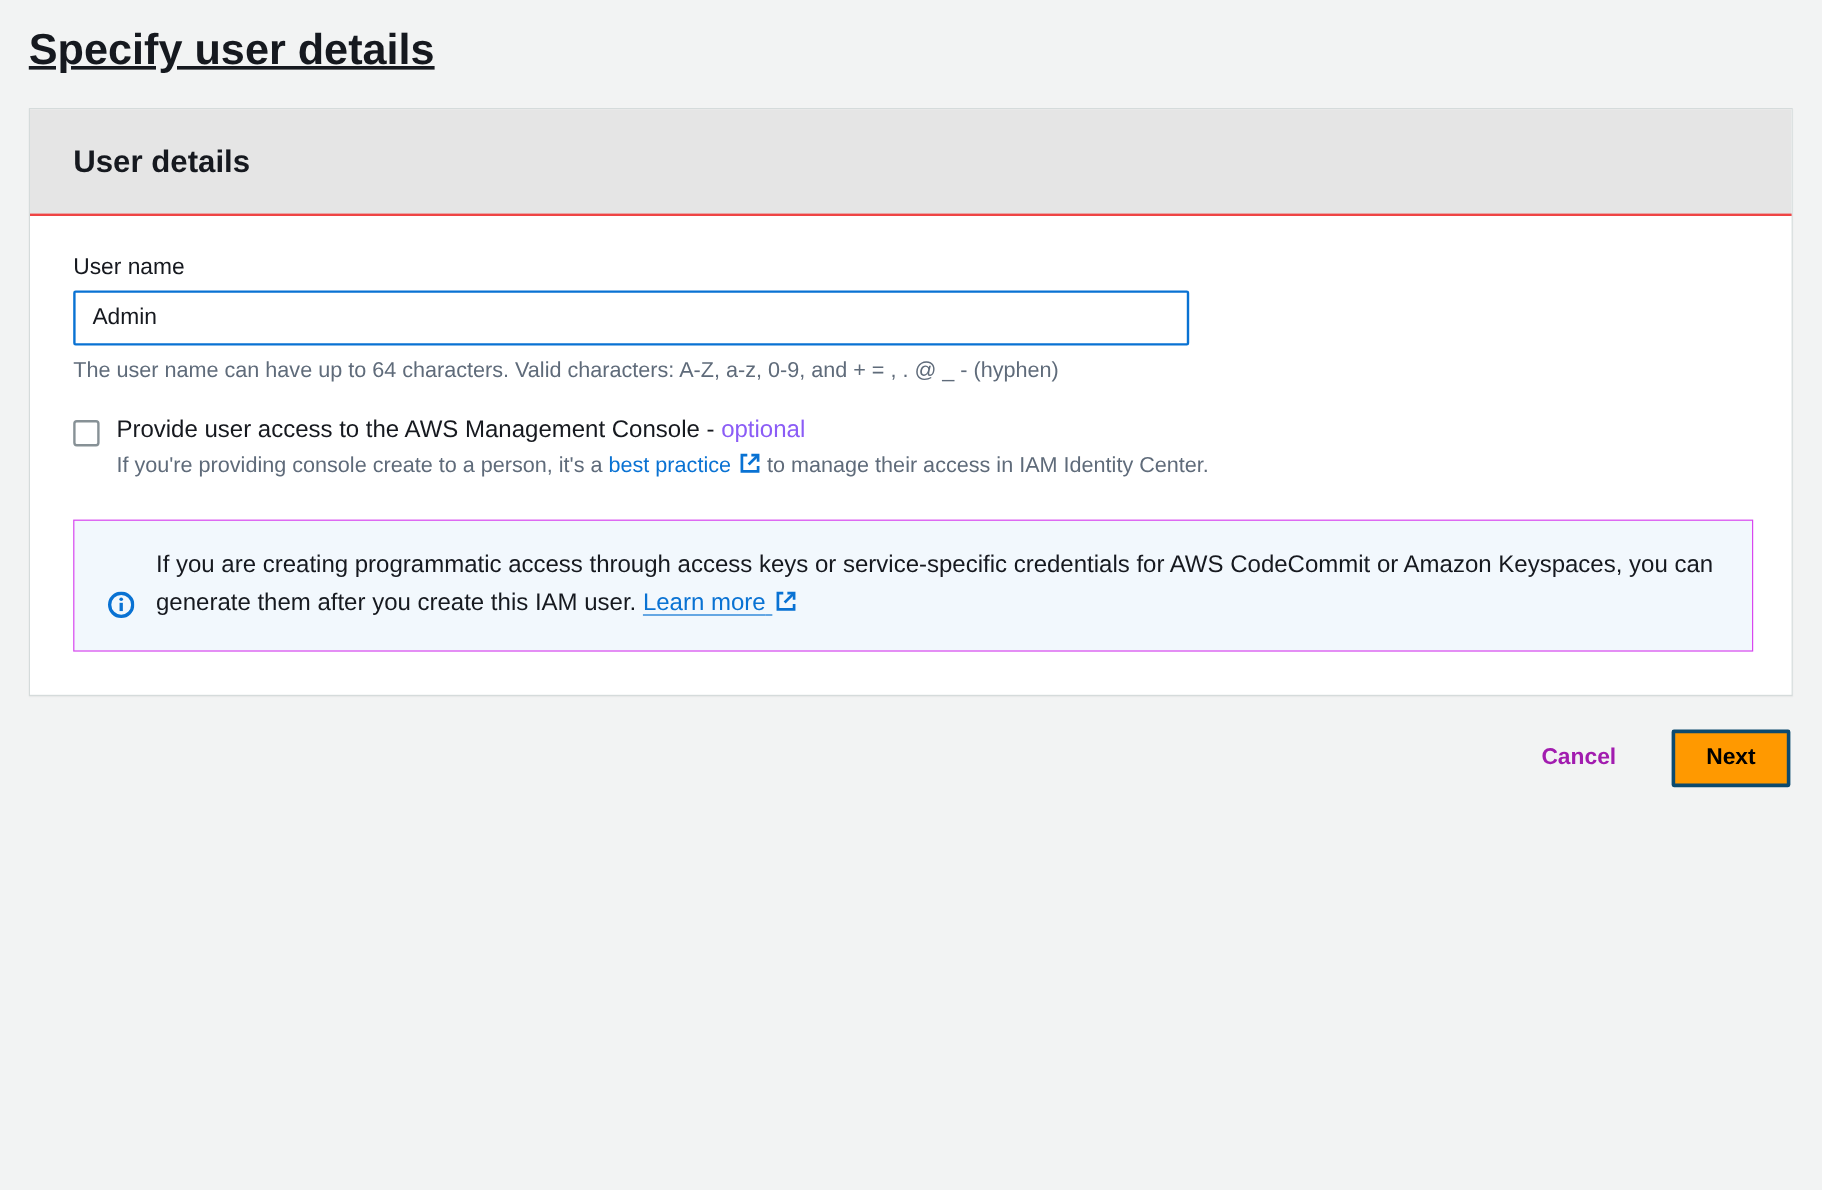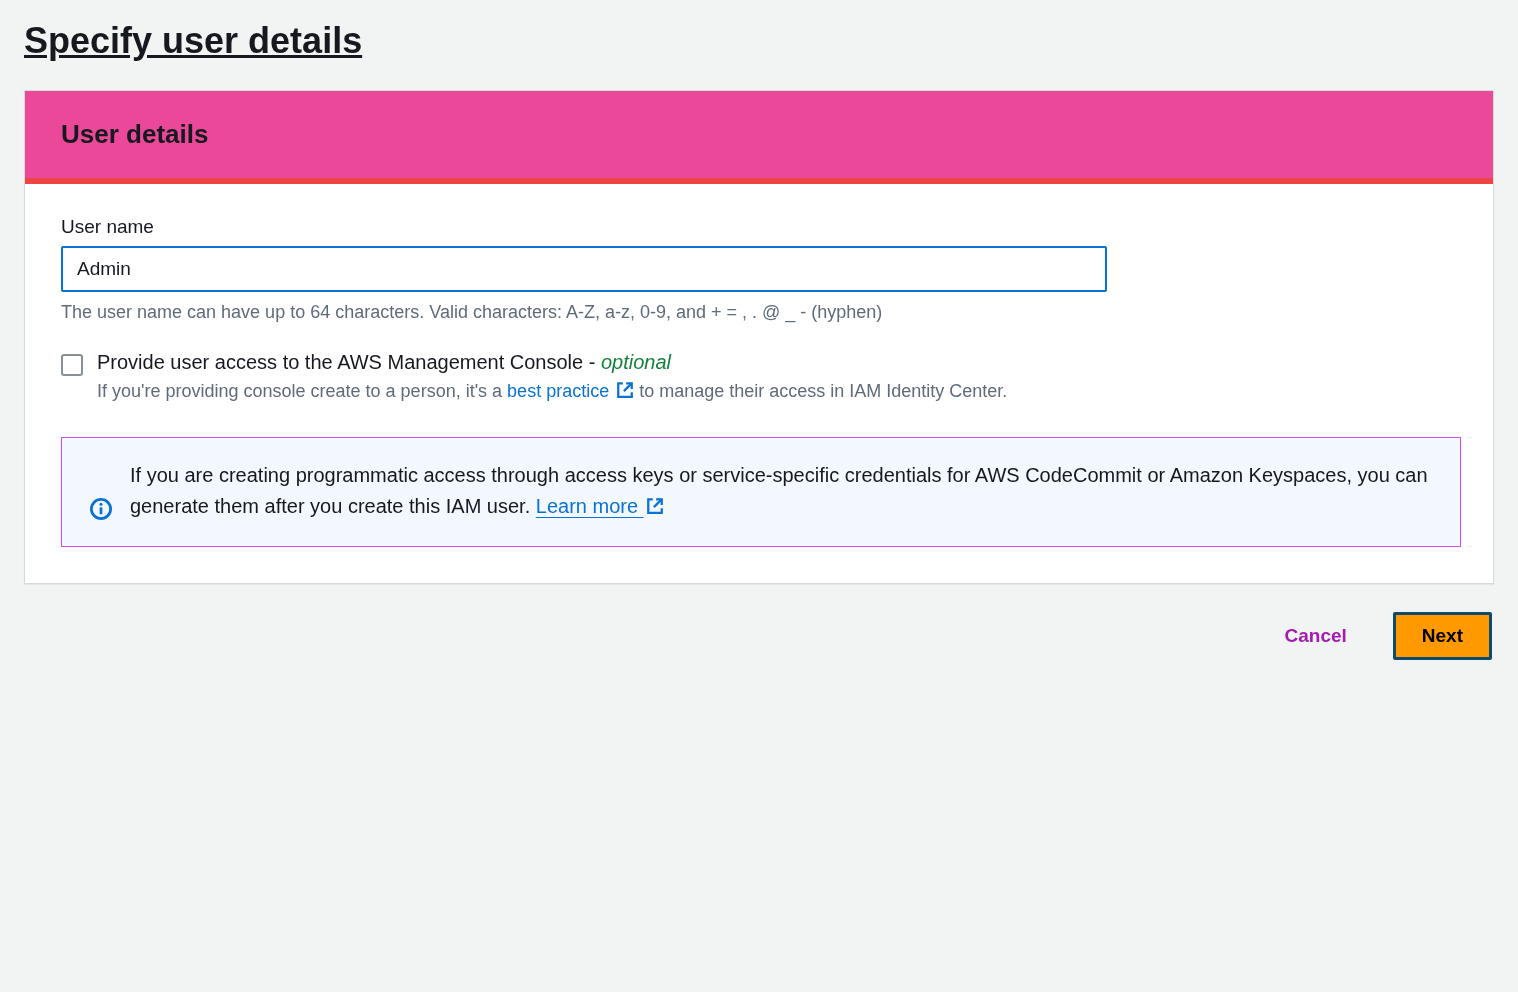--- a/index.html
+++ b/index.html
@@ -19,40 +19,40 @@
       color: #16191f;
       margin-bottom: 28px;
       text-decoration: underline;
     }
     .panel {
       background: #ffffff;
       border: 1px solid #d5dbdb;
       box-shadow: 0 1px 1px rgba(0,0,0,0.05);
     }
     .panel-header {
-      background: #ec4899;
-      border-bottom: 6px solid #ef4444;
+      background: #e5e5e5;
+      border-bottom: 2px solid #ef4444;
       padding: 28px 36px;
     }
     .panel-header h2 {
       font-size: 26px;
       font-weight: 700;
       color: #16191f;
     }
     .panel-body {
       padding: 32px 32px 36px 36px;
     }
     .form-label {
       display: block;
       font-size: 19px;
       color: #16191f;
       margin-bottom: 8px;
     }
     .text-input {
-      width: 1046px;
+      width: 930px;
       max-width: 100%;
       font-size: 19px;
       padding: 10px 14px;
       border: 2px solid #0972d3;
       border-radius: 2px;
       color: #16191f;
       outline: none;
     }
     .hint {
       font-size: 18px;
@@ -76,22 +76,21 @@
       background: #fff;
     }
     .checkbox-content {
       flex: 1;
     }
     .checkbox-label {
       font-size: 20px;
       color: #16191f;
     }
     .optional-text {
-      font-style: italic;
-      color: #15803d;
+      color: #8b5cf6;
     }
     .checkbox-hint {
       font-size: 18px;
       color: #5f6b7a;
       margin-top: 4px;
       line-height: 1.5;
     }
     .link {
       color: #0972d3;
       text-decoration: none;

